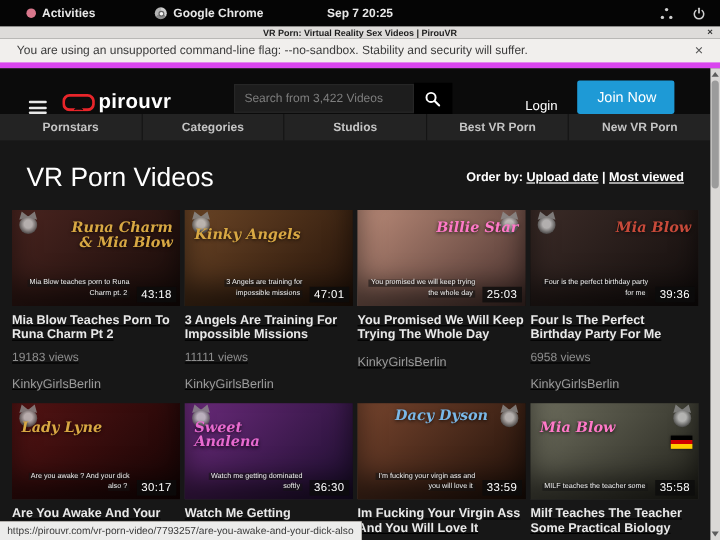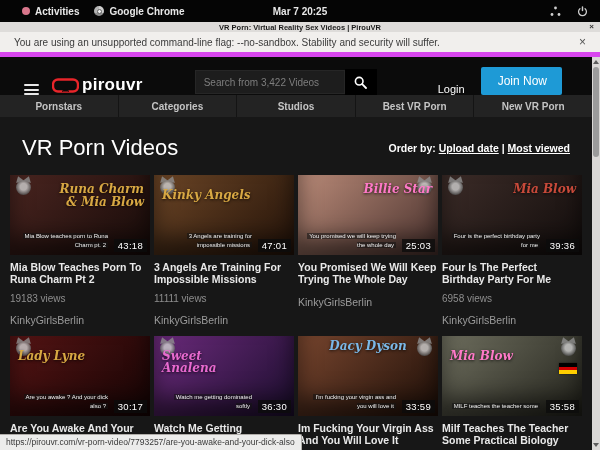--- a/index.html
+++ b/index.html
@@ -4,21 +4,21 @@
 <style>
   html,body{margin:0;padding:0;}
   body{width:600px;height:450px;position:relative;overflow:hidden;
        font-family:"Liberation Sans",sans-serif;background:#171717;}
 
   
   .sysbar{position:absolute;top:0;left:0;right:0;height:22px;background:#050505;
           color:#e8e8e8;display:flex;align-items:center;font-size:10px;font-weight:bold;}
   .sys-item{display:flex;align-items:center;gap:5px;justify-content:space-between;}
   .act{margin-left:22px;}
-  .chrome-item{margin-left:15px;}
+  .chrome-item{margin-left:50px;}
   .dot{width:8px;height:8px;border-radius:50%;background:#d9778c;}
   .chrome-ico{width:10px;height:10px;border-radius:50%;
       background:conic-gradient(#cfcfcf 0 33%,#8f8f8f 33% 66%,#b5b5b5 66% 100%);
       position:relative;}
   .chrome-ico::after{content:"";position:absolute;left:2.5px;top:2.5px;width:5px;height:5px;
       border-radius:50%;background:#f2f2f2;border:0.5px solid #666;box-sizing:border-box;}
   .clock{position:absolute;left:0;right:0;text-align:center;pointer-events:none;}
   .sys-right{margin-left:auto;display:flex;align-items:center;gap:16px;margin-right:12px;}
   .sys-right svg{display:block;}
 
@@ -66,21 +66,21 @@
 
   
   .pagehead{display:flex;align-items:center;justify-content:space-between;
             padding:18px 22px 6px 22px;}
   .page-title{color:#fff;font-size:22px;font-weight:400;}
   .orderby{color:#fff;font-size:10.5px;font-weight:bold;}
   .orderby a{color:#fff;text-decoration:underline;cursor:pointer;}
 
   
   .grid{display:grid;grid-template-columns:repeat(4,1fr);gap:10px 4px;margin:8px 10px 0;}
-  .card{min-width:0;}
+  .card{min-width:0;text-decoration:underline;}
   .thumb{position:relative;height:80px;overflow:hidden;background:#222;
          box-shadow:inset 0 -18px 22px rgba(0,0,0,.55);cursor:pointer;}
   .duration{position:absolute;right:3px;bottom:3px;background:rgba(12,12,12,.78);
             color:#fff;font-size:9.5px;padding:1px 4px;letter-spacing:.3px;}
   .model{position:absolute;top:8px;max-width:64%;font-family:"DejaVu Serif",serif;
          font-style:italic;font-weight:bold;font-size:12px;line-height:1.05;
          text-shadow:0 1px 3px rgba(0,0,0,.75);}
   .model.side-right{right:6px;text-align:right;}
   .model.side-left{left:8px;top:14px;text-align:left;}
   .model.side-center{left:15%;right:15%;max-width:70%;text-align:center;top:4px;}
@@ -122,21 +122,21 @@
 
 <div class="sysbar">
   <div class="sys-item act">
     <span class="dot"></span>
     <span>Activities</span>
   </div>
   <div class="sys-item chrome-item">
     <span class="chrome-ico"></span>
     <span>Google Chrome</span>
   </div>
-  <div class="clock">Mar 7 20:25</div>
+  <div class="clock">Sep 7 20:25</div>
   <div class="sys-right">
     <span>
       <svg width="11" height="11" viewBox="0 0 11 11">
           <circle cx="5.5" cy="2" r="1.4" fill="#cfcfcf"></circle>
           <circle cx="2" cy="8.5" r="1.4" fill="#cfcfcf"></circle>
           <circle cx="9" cy="8.5" r="1.4" fill="#cfcfcf"></circle>
         </svg>
     </span>
     <span>
       <svg width="11" height="11" viewBox="0 0 12 12">

